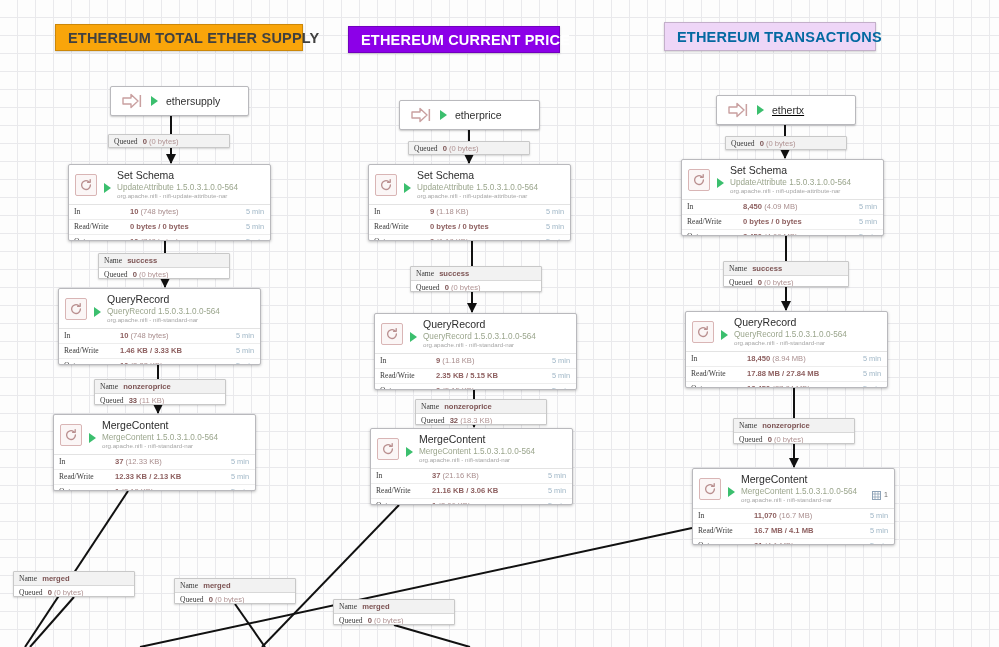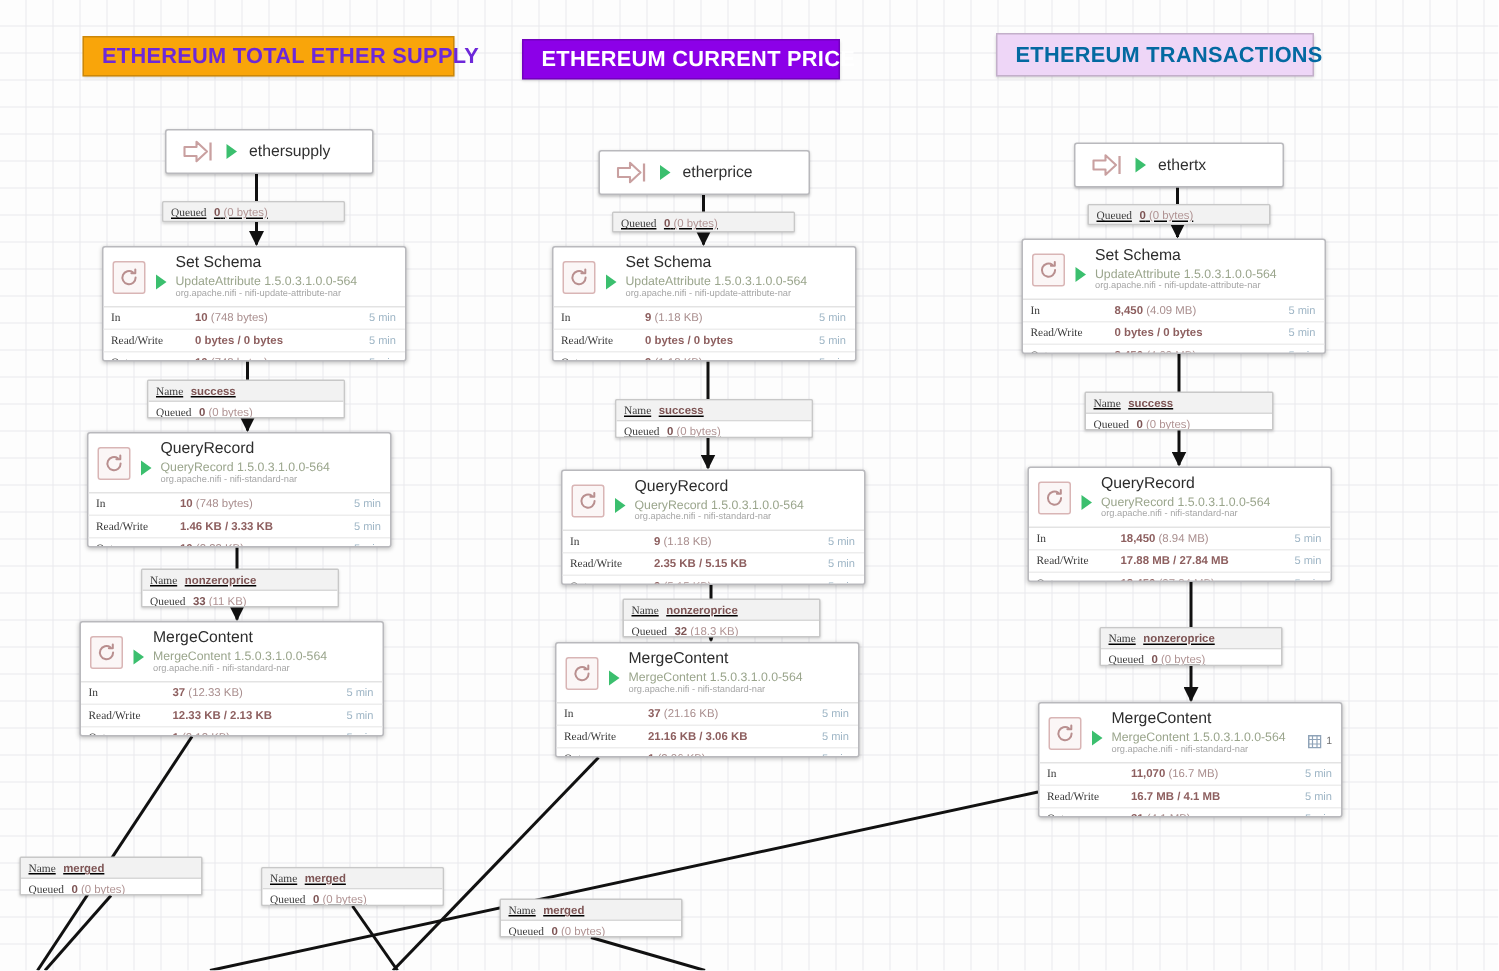--- a/index.html
+++ b/index.html
@@ -195,21 +195,20 @@
 
   
   .conn {
     position: absolute;
     box-sizing: border-box;
     background: #f7f7f7;
     border: 1px solid #c8c8c8;
     border-radius: 1px;
     box-shadow: 0 1px 2px rgba(0,0,0,0.16);
     overflow: hidden;
-    text-decoration: underline;
   }
   .conn-row {
     height: 13px;
     display: flex;
     align-items: center;
     font-size: 7.6px;
     padding-left: 5px;
     white-space: nowrap;
   }
   .conn-row.first {
@@ -257,21 +256,21 @@
         <line x1="786" y1="236" x2="786" y2="310" marker-end="url(#arrow)"></line>
         <line x1="794" y1="388" x2="794" y2="467" marker-end="url(#arrow)"></line>
         <line x1="692" y1="528" x2="140" y2="647"></line>
         <line x1="74" y1="597" x2="30" y2="647"></line>
         <line x1="235" y1="604" x2="265" y2="647"></line>
         <line x1="394" y1="625" x2="470" y2="647"></line>
       </g>
   </svg>
 
   <div id="banners-layer">
-      <div class="banner" style="left: 55px; top: 24px; width: 248px; height: 27px; background: rgb(249, 165, 10); color: #6d28d9;">
+      <div class="banner" style="left: 55px; top: 24px; width: 248px; height: 27px; background: rgb(249, 165, 10); color: #404040;">
         <span>ETHEREUM TOTAL ETHER SUPPLY</span>
       </div>
       <div class="banner" style="left: 348px; top: 26px; width: 212px; height: 27px; background: rgb(140, 0, 232); color: rgb(255, 255, 255);">
         <span>ETHEREUM CURRENT PRICE</span>
       </div>
       <div class="banner" style="left: 664px; top: 22px; width: 212px; height: 29px; background: rgb(238, 214, 247); color: #0369a1;">
         <span>ETHEREUM TRANSACTIONS</span>
       </div>
     </div>
   <div id="ports-layer">
@@ -288,21 +287,21 @@
       <div class="port" style="left: 399px; top: 100px; width: 141px; height: 30px;">
         <span class="port-icon">
           <svg width="22" height="20" viewBox="0 0 22 20">
             <path d="M2 7 L10 7 L10 3.5 L17 10 L10 16.5 L10 13 L2 13 Z" fill="none" stroke="#c9a0a0" stroke-width="1.4" stroke-linejoin="round"></path>
             <rect x="18.6" y="4" width="1.5" height="12" fill="#c9a0a0"></rect>
           </svg>
         </span>
         <span class="port-run"></span>
         <span class="port-name">etherprice</span>
       </div>
-      <div class="port" style="left: 716px; top: 95px; width: 140px; height: 30px;">
+      <div class="port" style="left: 716px; top: 95px; width: 140px; height: 30px; text-decoration: underline;">
         <span class="port-icon">
           <svg width="22" height="20" viewBox="0 0 22 20">
             <path d="M2 7 L10 7 L10 3.5 L17 10 L10 16.5 L10 13 L2 13 Z" fill="none" stroke="#c9a0a0" stroke-width="1.4" stroke-linejoin="round"></path>
             <rect x="18.6" y="4" width="1.5" height="12" fill="#c9a0a0"></rect>
           </svg>
         </span>
         <span class="port-run"></span>
         <span class="port-name">ethertx</span>
       </div>
     </div>

